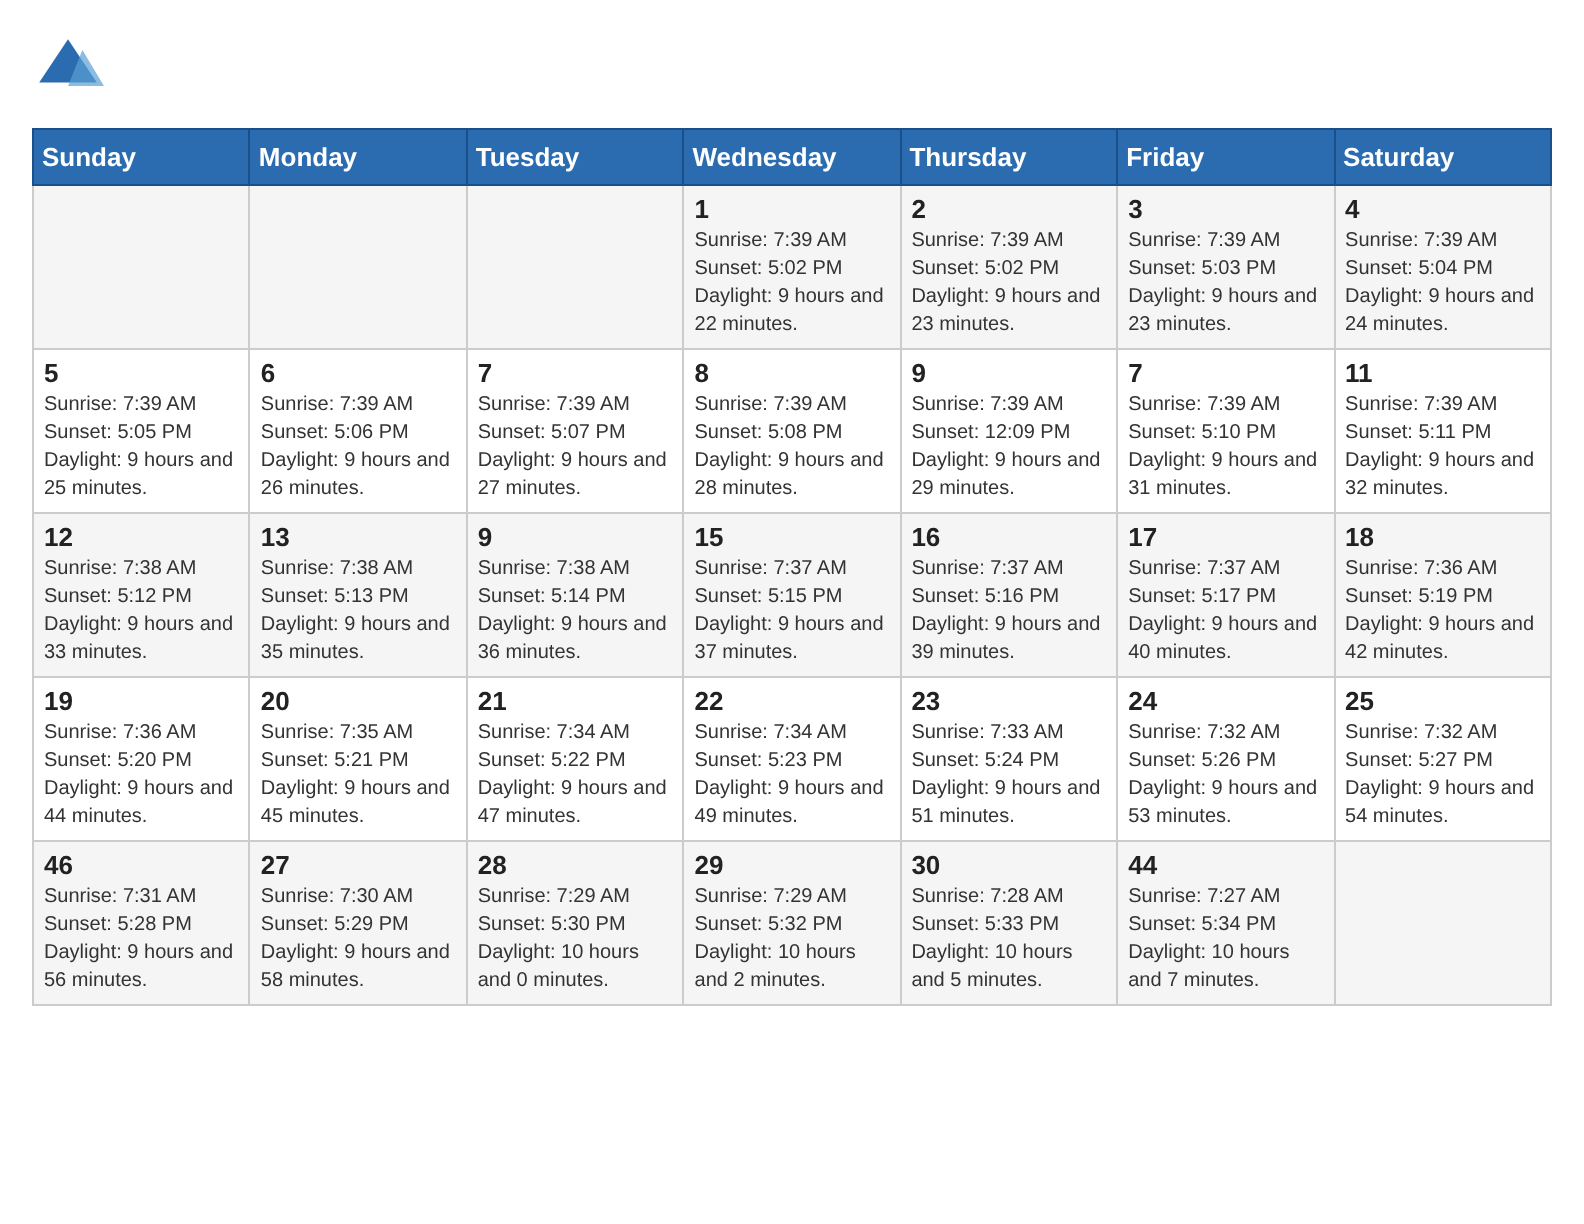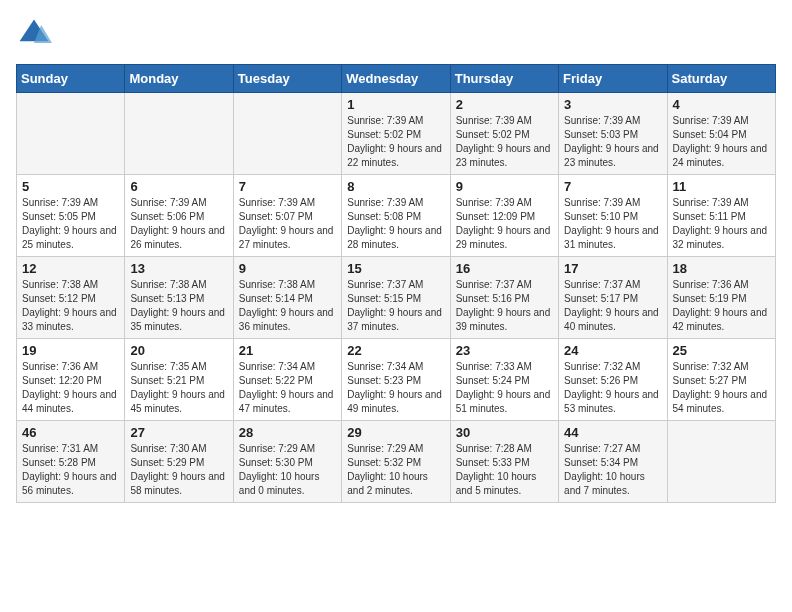--- a/index.html
+++ b/index.html
@@ -266,21 +266,21 @@
           <div class="day-info">Sunrise: 7:36 AM
 Sunset: 5:19 PM
 Daylight: 9 hours
 and 42 minutes.</div>
         </td>
       </tr>
       <tr>
         <td>
           <span class="day-number">19</span>
           <div class="day-info">Sunrise: 7:36 AM
-Sunset: 12:20 PM
+Sunset: 5:20 PM
 Daylight: 9 hours
 and 44 minutes.</div>
         </td>
         <td>
           <span class="day-number">20</span>
           <div class="day-info">Sunrise: 7:35 AM
 Sunset: 5:21 PM
 Daylight: 9 hours
 and 45 minutes.</div>
         </td>

